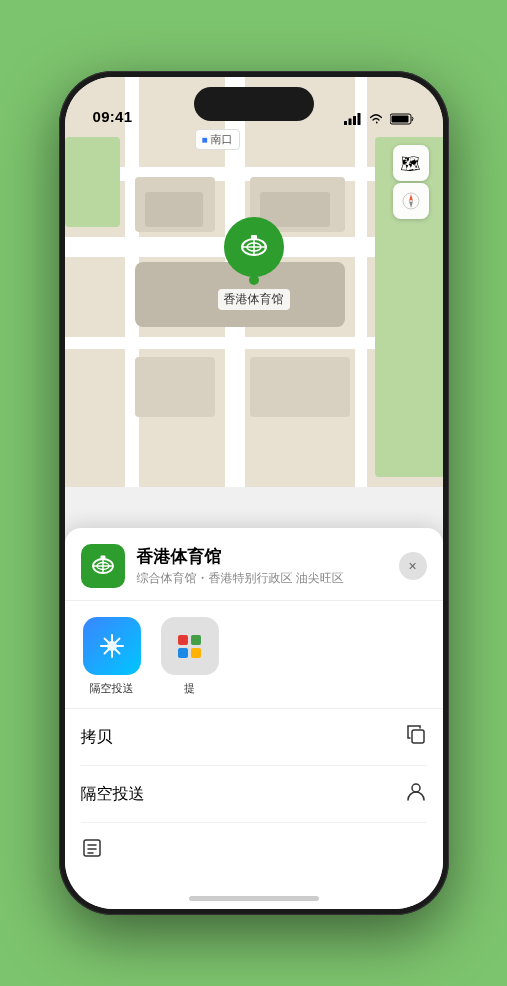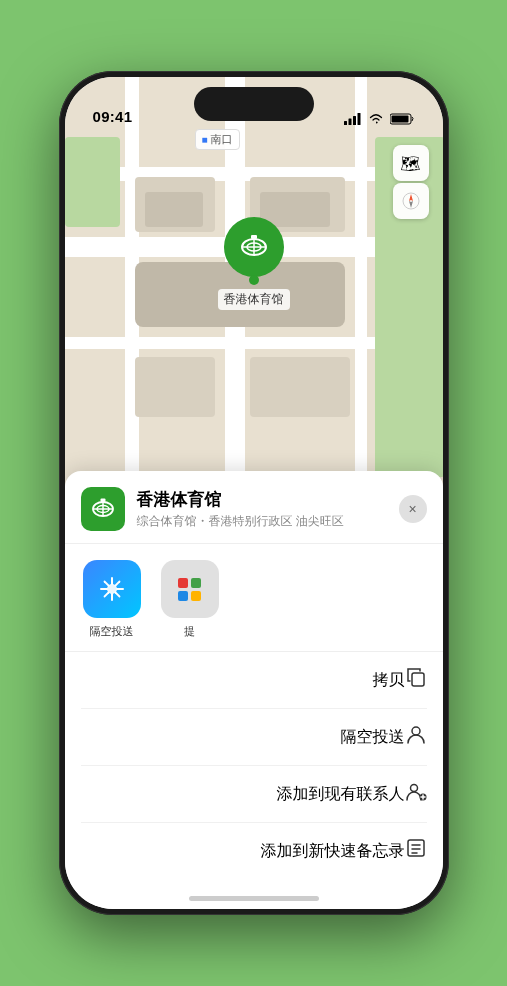--- a/index.html
+++ b/index.html
@@ -275,21 +275,21 @@
       color: #333;
       text-align: center;
     }
     
     .action-list {
       padding: 0 16px;
     }
     .action-item {
       display: flex;
       align-items: center;
-      justify-content: flex-end;
+      justify-content: space-between;
       padding: 14px 0;
       border-bottom: 1px solid #f0f0f0;
       cursor: pointer;
     }
     .action-item:last-child {
       border-bottom: none;
     }
     .action-text {
       font-size: 16px;
       color: #000;
@@ -475,35 +475,22 @@
         <div class="action-item">
           <span class="action-text">隔空投送</span>
           <span class="action-icon">
             <svg width="22" height="22" viewBox="0 0 22 22" fill="none">
               <circle cx="11" cy="8" r="4" stroke="#333" stroke-width="1.5" fill="none"></circle>
               <path d="M3 20 C3 15.6 6.6 12 11 12 C15.4 12 19 15.6 19 20" stroke="#333" stroke-width="1.5" fill="none" stroke-linecap="round"></path>
             </svg>
           </span>
         </div>
 
+
         <div class="action-item">
-          <span class="action-text">添加到现有联系人</span>
-          <span class="action-icon">
-            <svg width="22" height="22" viewBox="0 0 22 22" fill="none">
-              <circle cx="9" cy="8" r="3.5" stroke="#333" stroke-width="1.5" fill="none"></circle>
-              <path d="M2 20 C2 15.6 5.1 12 9 12 C12.9 12 16 15.6 16 20" stroke="#333" stroke-width="1.5" fill="none" stroke-linecap="round"></path>
-              <circle cx="18" cy="17" r="3.5" fill="#333"></circle>
-              <line x1="18" y1="15" x2="18" y2="19" stroke="white" stroke-width="1.5" stroke-linecap="round"></line>
-              <line x1="16" y1="17" x2="20" y2="17" stroke="white" stroke-width="1.5" stroke-linecap="round"></line>
-            </svg>
-          </span>
-        </div>
-
-        <div class="action-item">
-          <span class="action-text">添加到新快速备忘录</span>
           <span class="action-icon">
             <svg width="22" height="22" viewBox="0 0 22 22" fill="none">
               <rect x="3" y="3" width="16" height="16" rx="2" stroke="#333" stroke-width="1.5" fill="none"></rect>
               <line x1="7" y1="8" x2="15" y2="8" stroke="#333" stroke-width="1.5" stroke-linecap="round"></line>
               <line x1="7" y1="12" x2="15" y2="12" stroke="#333" stroke-width="1.5" stroke-linecap="round"></line>
               <line x1="7" y1="16" x2="12" y2="16" stroke="#333" stroke-width="1.5" stroke-linecap="round"></line>
             </svg>
           </span>
         </div>
 

